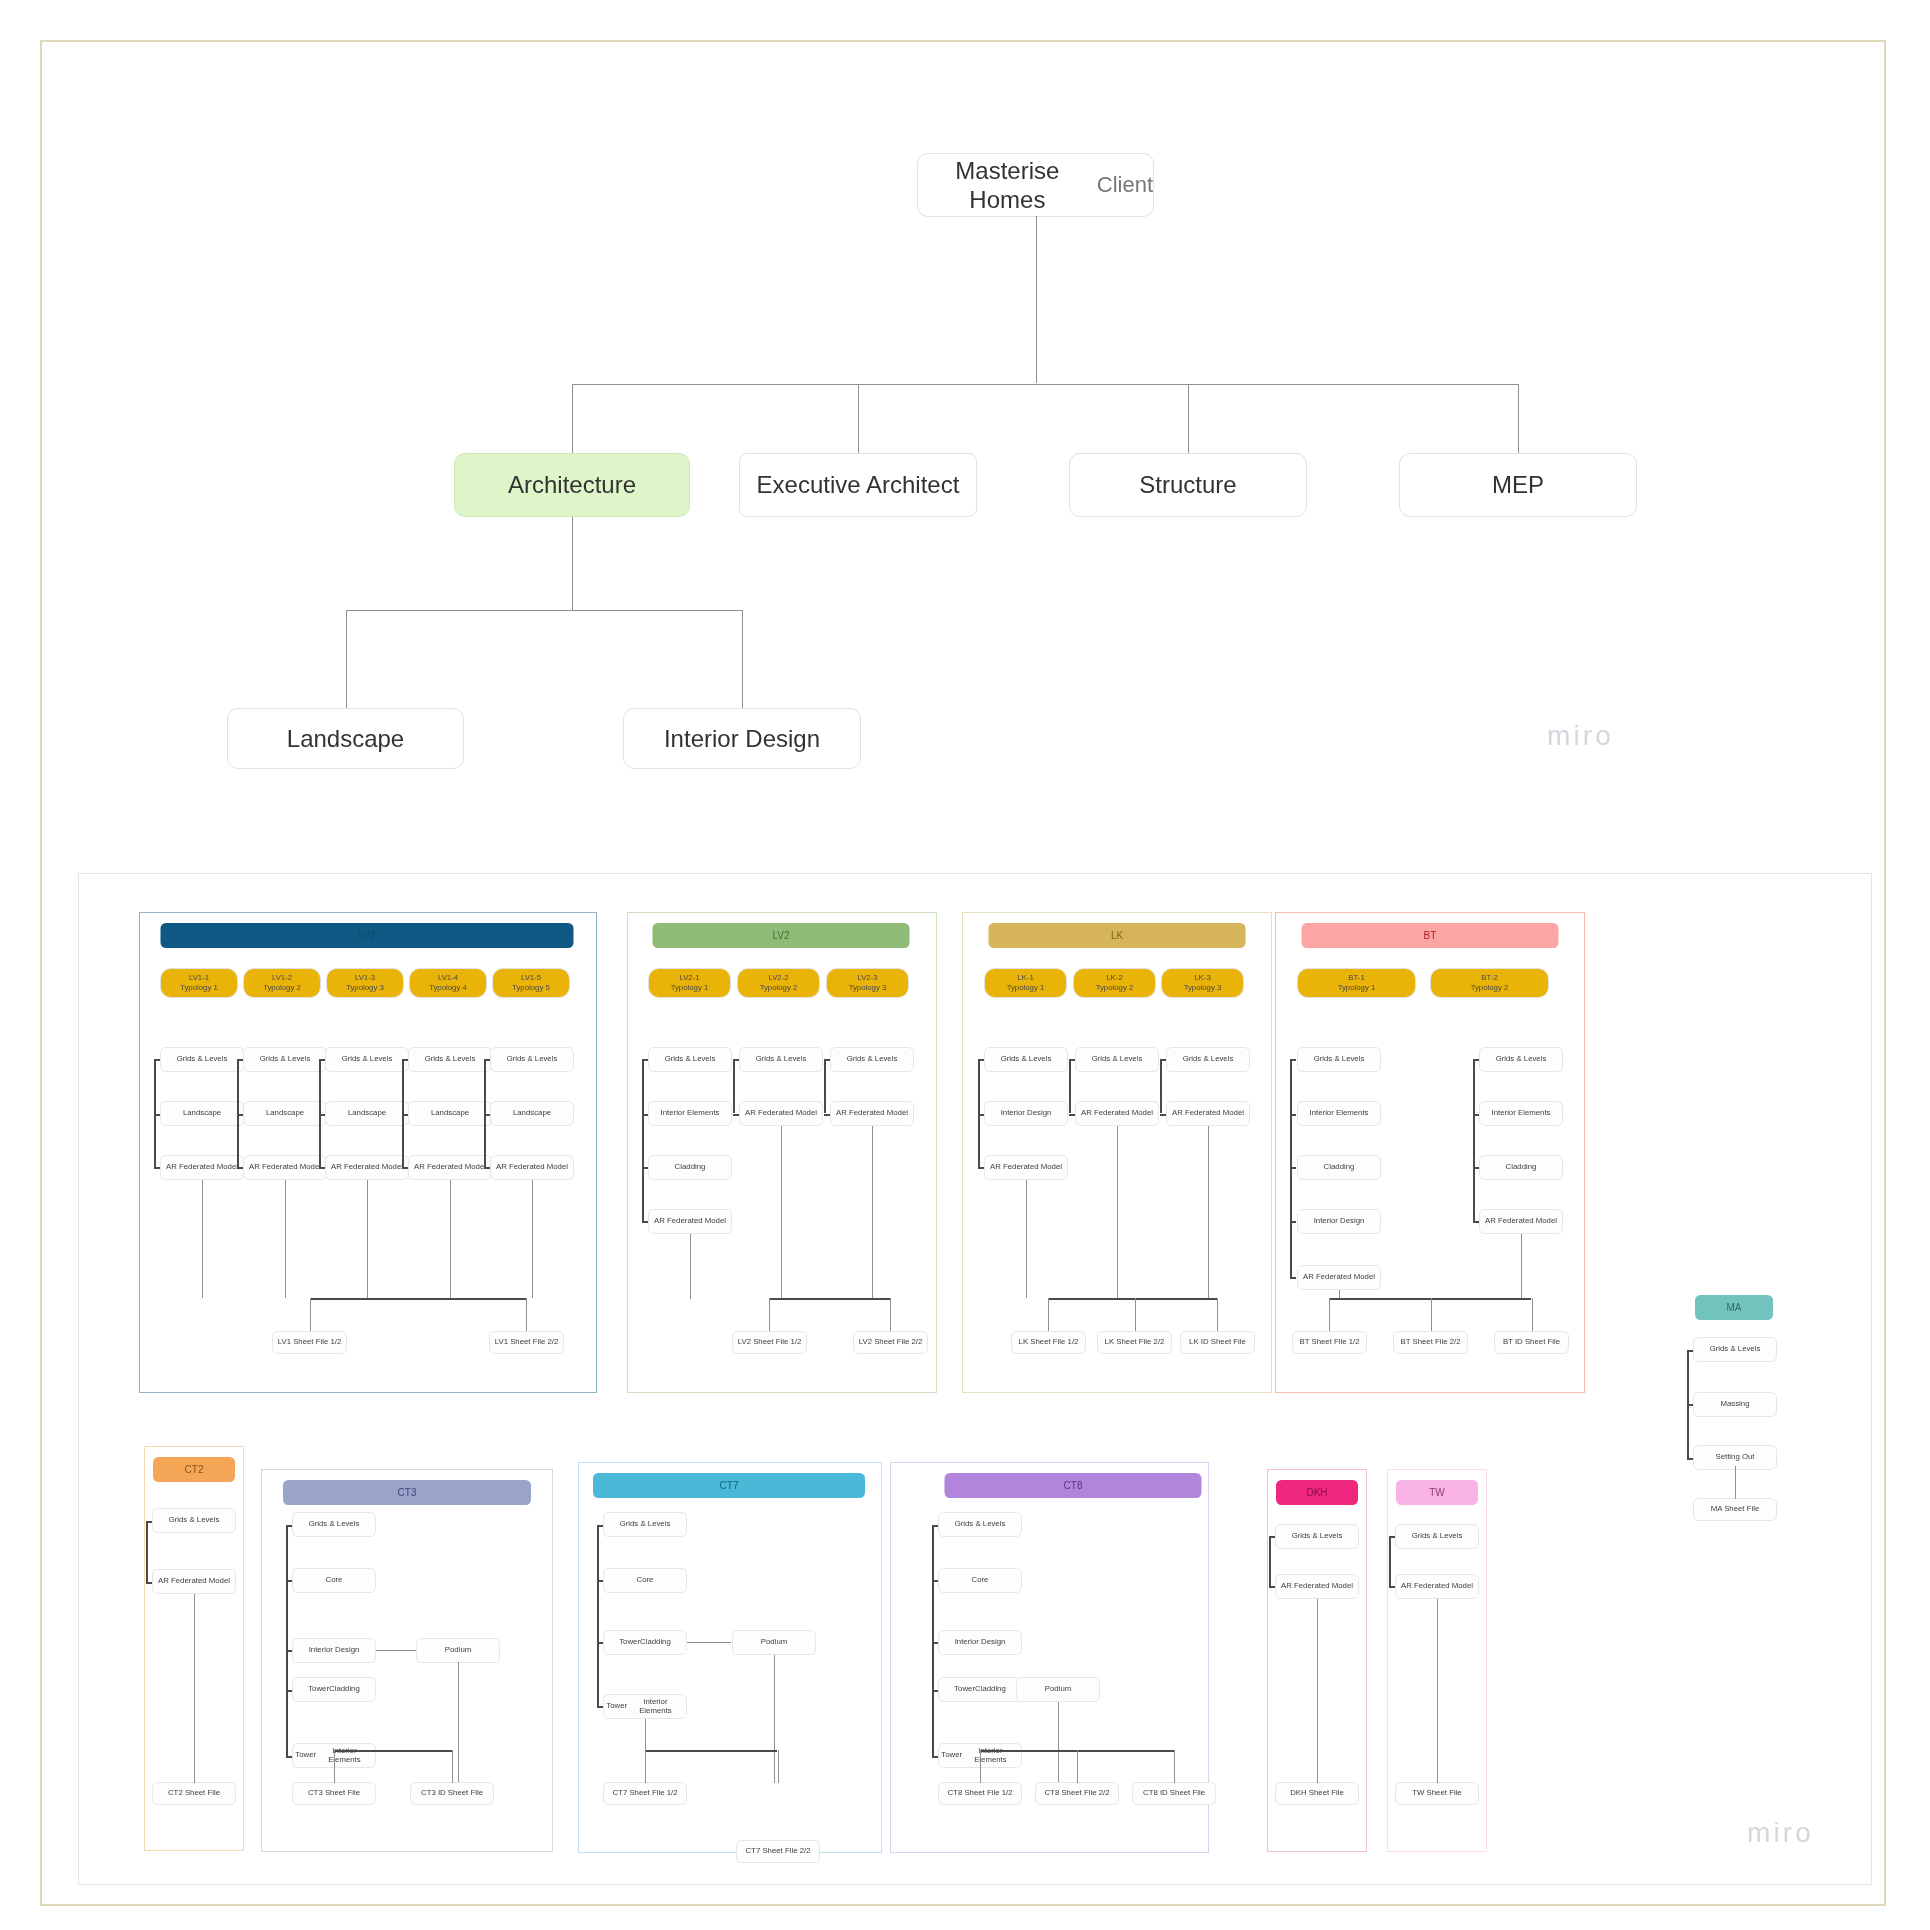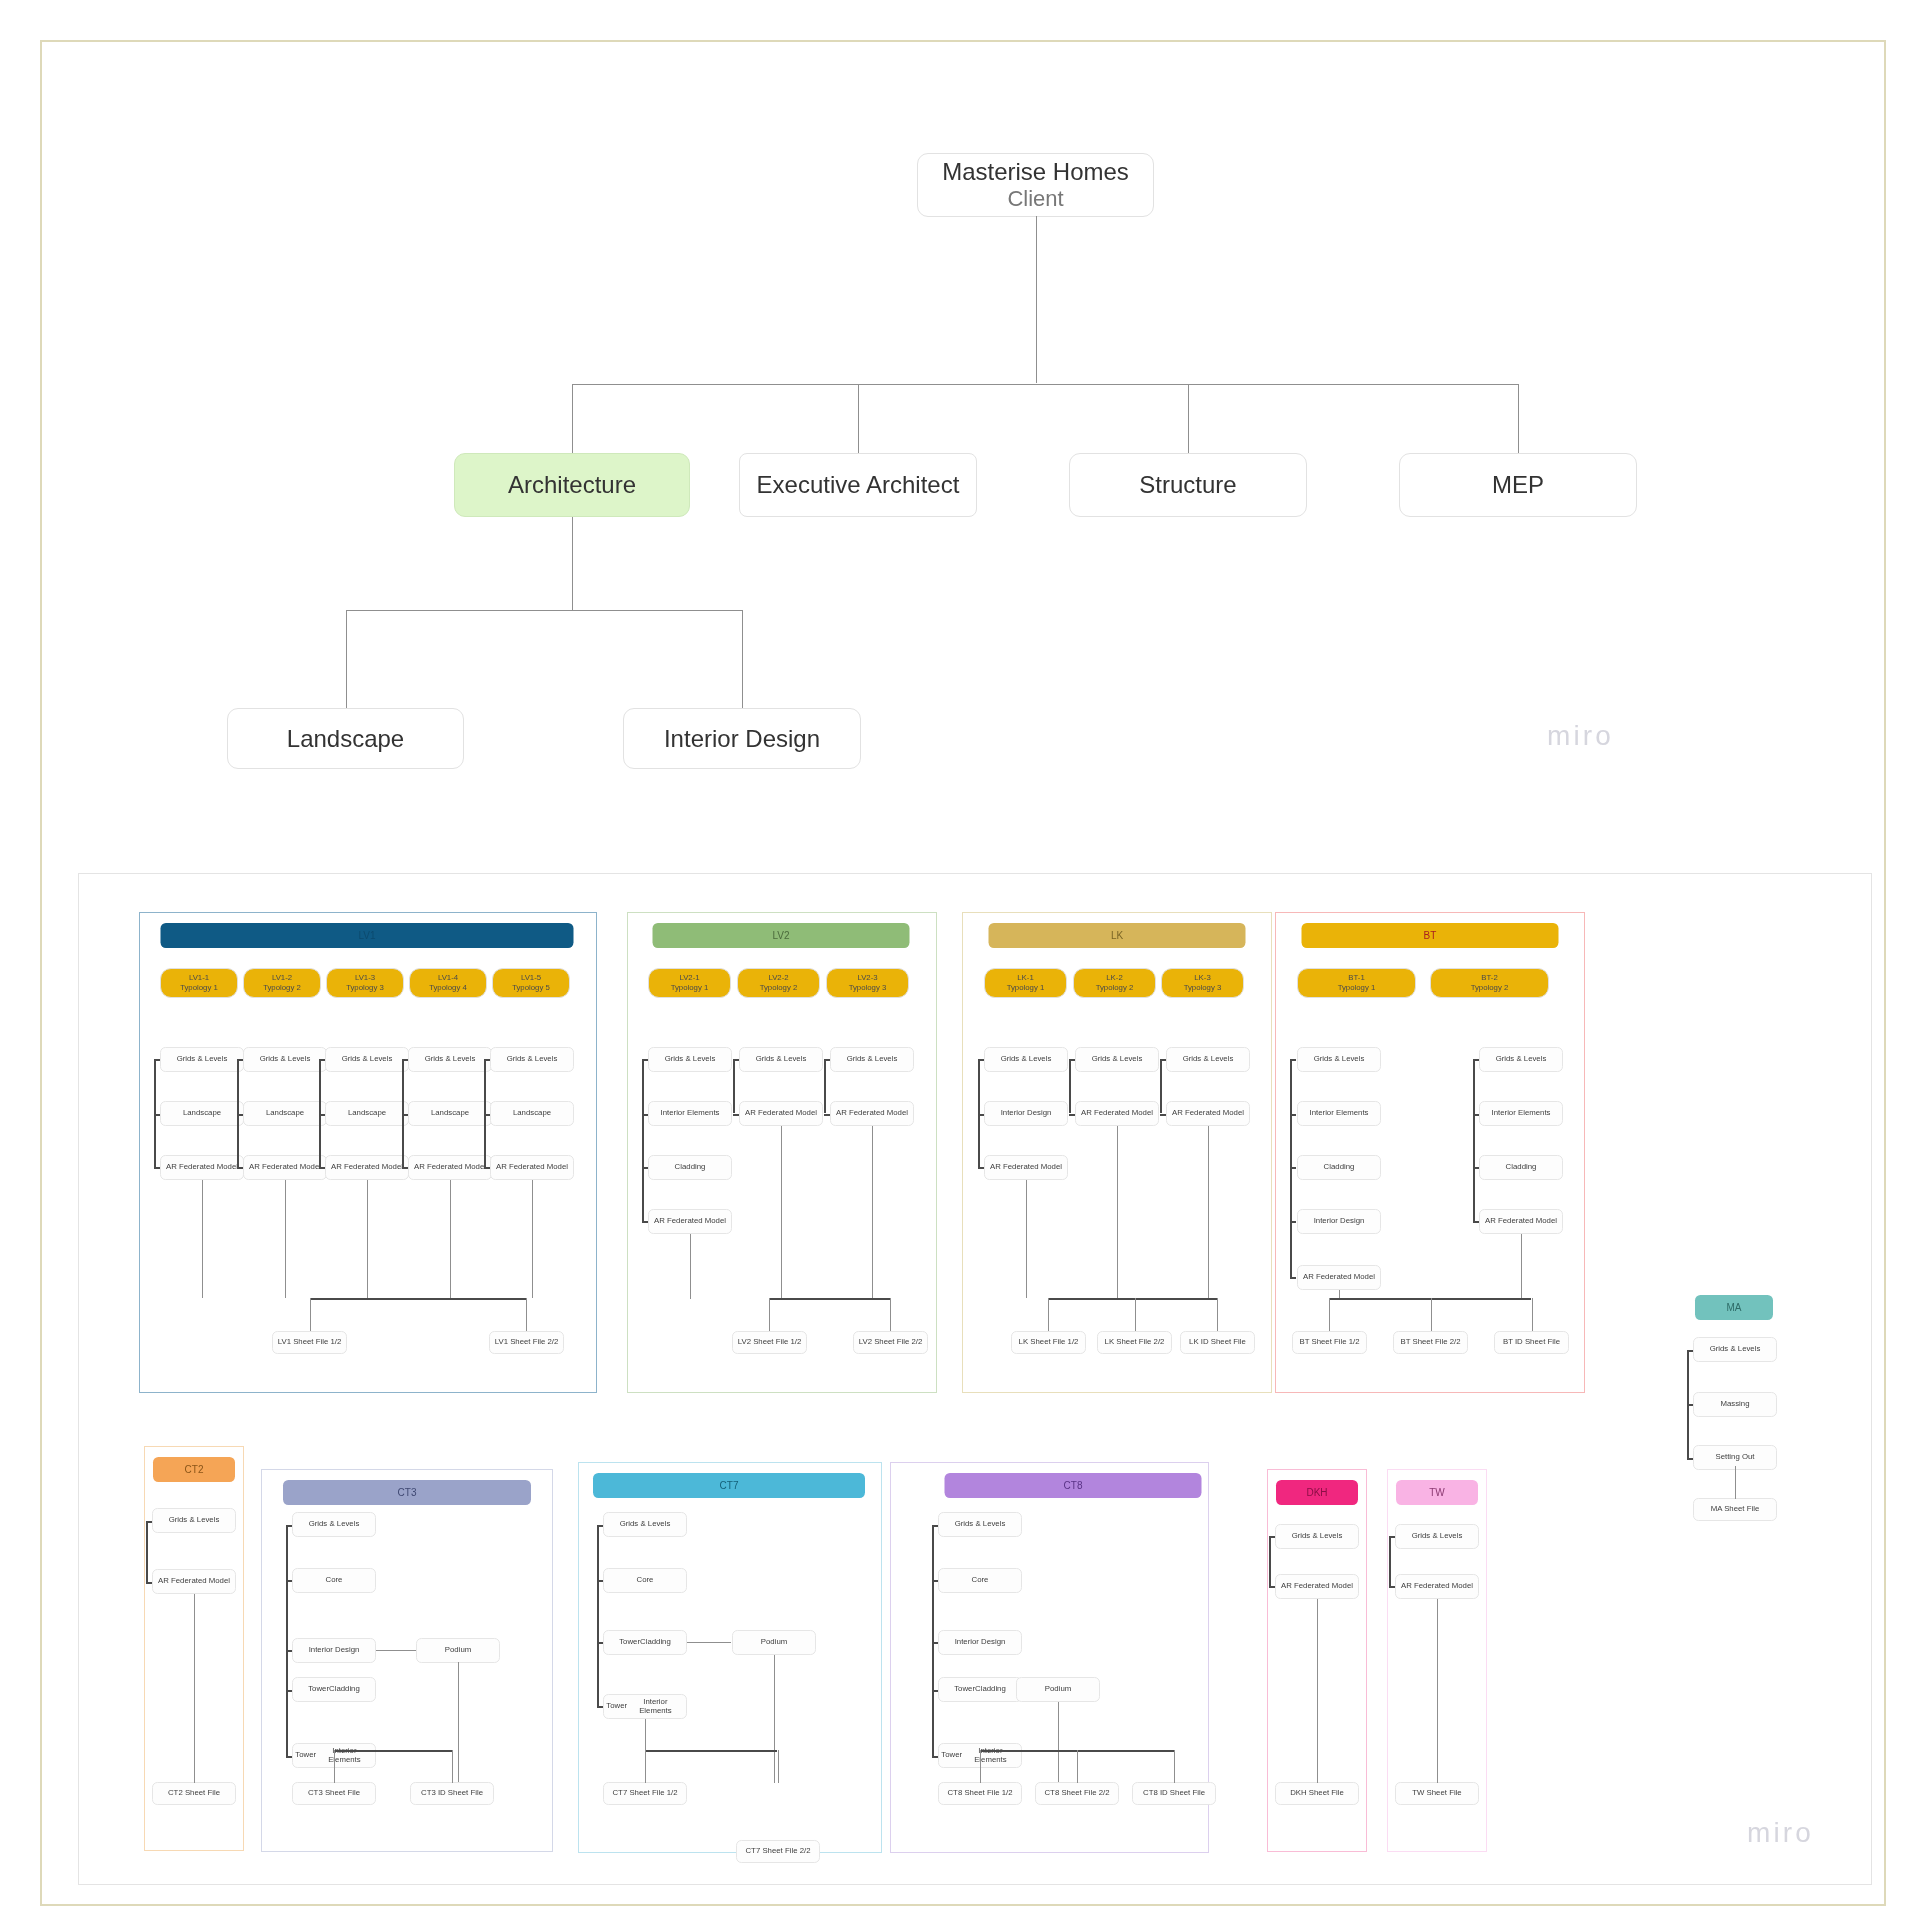--- a/index.html
+++ b/index.html
@@ -4,21 +4,21 @@
 <style>
   html,body{margin:0;padding:0;background:#ffffff;}
   body{width:1930px;height:1930px;font-family:"Liberation Sans",sans-serif;color:#3b3b3b;overflow:hidden;}
   #canvas{position:relative;width:1930px;height:1930px;}
 
   
   .outer-frame{position:absolute;left:40px;top:40px;width:1846px;height:1866px;border:2.3px solid #ded9b9;background:#ffffff;box-sizing:border-box;}
 
   
   .node{position:absolute;box-sizing:border-box;border:1.2px solid #e2e2e2;border-radius:11px;background:#ffffff;
-        display:flex;flex-direction:column;align-items:center;justify-content:center;text-align:center;}
+        display:flex;flex-direction:row;align-items:center;justify-content:center;text-align:center;}
   .node .t1{font-size:24px;color:#333333;line-height:1.22;}
   .node .t2{font-size:22px;color:#777777;line-height:1.22;}
   .node.hl{background:#ddf5c9;border-color:#cfe9bb;}
 
   .watermark{position:absolute;font-size:28px;color:#d6d6de;letter-spacing:3.1px;font-family:"Liberation Sans",sans-serif;}
 
   
   .board{position:absolute;left:78px;top:873px;width:1794px;height:1012px;border:1.2px solid #e4e4e4;background:#ffffff;box-sizing:border-box;}
 
   .grp{position:absolute;box-sizing:border-box;border:1.2px solid #dedede;background:#ffffff;}
@@ -229,21 +229,21 @@
       <div class="c ch dark" style="left: 1160px; top: 1114px; width: 6.2px;"></div>
       <div class="c cv" style="left: 1208px; top: 1126px; height: 172px;"></div>
       <div class="c ch dark" style="left: 1048px; top: 1298px; width: 169px;"></div>
       <div class="cell sheet" style="left: 1011px; top: 1331px; width: 75px;">LK Sheet File 1/2</div>
       <div class="c cv" style="left: 1048px; top: 1298px; height: 33px;"></div>
       <div class="cell sheet" style="left: 1097px; top: 1331px; width: 75px;">LK Sheet File 2/2</div>
       <div class="c cv" style="left: 1135px; top: 1298px; height: 33px;"></div>
       <div class="cell sheet" style="left: 1180px; top: 1331px; width: 75px;">LK ID Sheet File</div>
       <div class="c cv" style="left: 1217px; top: 1298px; height: 33px;"></div>
       <div class="grp" style="left: 1275px; top: 912px; width: 310px; height: 481px; border-color: rgb(247, 184, 184);"></div>
-      <div class="grp-hdr" style="left: 1430px; top: 923px; width: 257px; background: #eab308; color: rgb(168, 32, 32); transform: translateX(-50%);">BT</div>
+      <div class="grp-hdr" style="left: 1430px; top: 923px; width: 257px; background: #fca5a5; color: rgb(168, 32, 32); transform: translateX(-50%);">BT</div>
       <div class="typ" style="left: 1297px; top: 968px; width: 119px;">
         <span>BT-1</span>
         <span>Typology 1</span>
       </div>
       <div class="typ" style="left: 1430px; top: 968px; width: 119px;">
         <span>BT-2</span>
         <span>Typology 2</span>
       </div>
       <div class="cell" style="left: 1297px; top: 1047px; width: 84px;">Grids &amp; Levels</div>
       <div class="cell" style="left: 1297px; top: 1101px; width: 84px;">Interior Elements</div>

